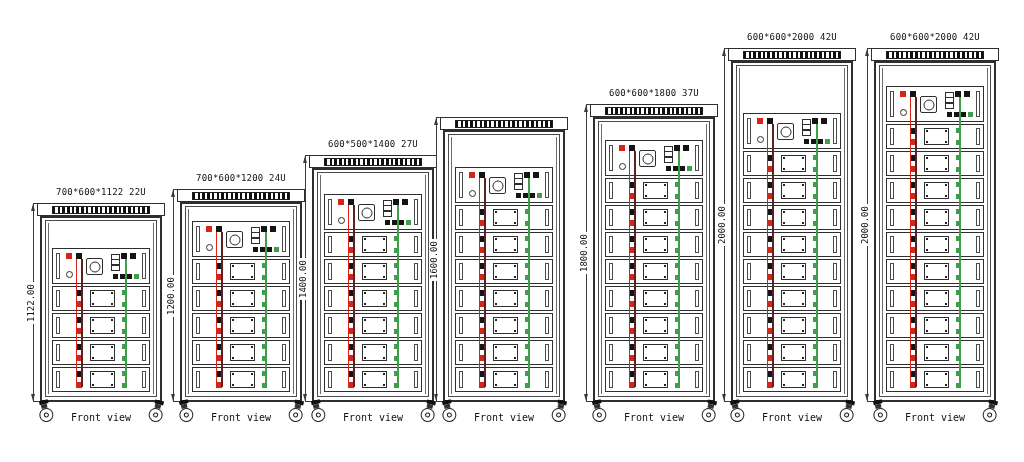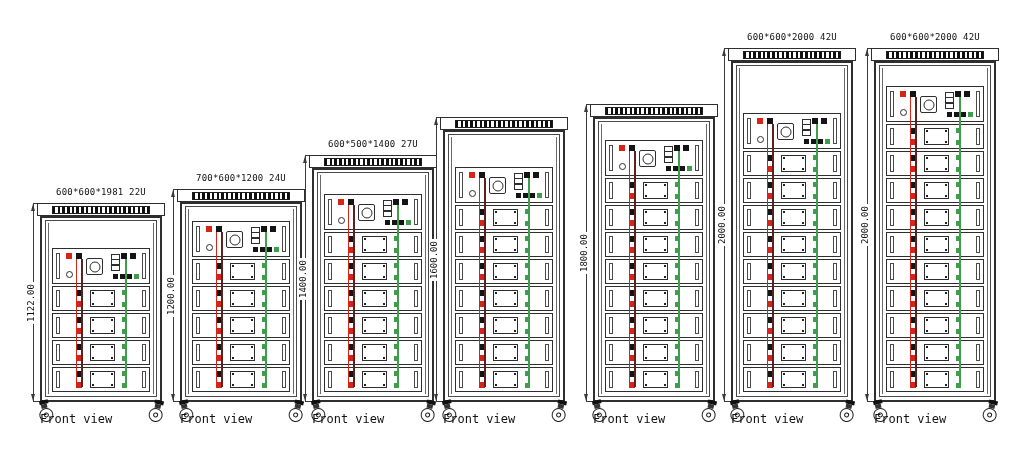--- a/index.html
+++ b/index.html
@@ -71,28 +71,28 @@
 
   
   .wheel{position:absolute;top:400px;width:20px;height:27px;}
   .wheel.wl{left:-4px;transform:rotate(-14deg);} .wheel.wr{right:-4px;transform:rotate(14deg);}
   .mount{width:9px;height:4px;background:#111;margin:0 auto;}
   .fork{width:6px;height:4px;background:#333;margin:0 auto;}
   .tire{position:relative;width:14px;height:14px;border:1.5px solid #1f1f1f;border-radius:50%;margin:0 auto;box-sizing:border-box;}
   .hub{position:absolute;left:50%;top:50%;width:5px;height:5px;border:1px solid #1f1f1f;border-radius:50%;
        transform:translate(-50%,-50%);box-sizing:border-box;}
 
-  .front-view{position:absolute;left:0;width:100%;top:412px;font-size:12px;color:#111;}
+  .front-view{position:absolute;left:0;width:100%;top:412px;text-align:center;font-size:10px;color:#111;}
 </style>
 </head>
 <body>
 
 <div id="stage" style="--red: #d82418; --green: #3f9e4c; background: rgb(255, 255, 255);">
     <div class="cabinet" style="left: 40px;">
-    <div class="size-label" style="top: 187px;">600*600*1981  22U</div>
+    <div class="size-label" style="top: 187px;">700*600*1122  22U</div>
     <div class="dim" style="top: 203px; height: 199px;">
       <div class="dim-line"></div>
       <div class="dim-tick t"></div>
       <div class="dim-tick b"></div>
       <div class="dim-arrow t"></div>
       <div class="dim-arrow b"></div>
       <div class="dim-text">1122.00</div>
     </div>
     <div class="cap" style="top: 203px;">
       <div class="vent"></div>
@@ -601,20 +601,21 @@
     <div class="wheel wr">
       <div class="mount"></div>
       <div class="fork"></div>
       <div class="tire">
         <div class="hub"></div>
       </div>
     </div>
     <div class="front-view">Front view</div>
   </div>
     <div class="cabinet" style="left: 593px;">
+    <div class="size-label" style="top: 88px;">600*600*1800  37U</div>
     <div class="dim" style="top: 104px; height: 298px;">
       <div class="dim-line"></div>
       <div class="dim-tick t"></div>
       <div class="dim-tick b"></div>
       <div class="dim-arrow t"></div>
       <div class="dim-arrow b"></div>
       <div class="dim-text">1800.00</div>
     </div>
     <div class="cap" style="top: 104px;">
       <div class="vent"></div>

